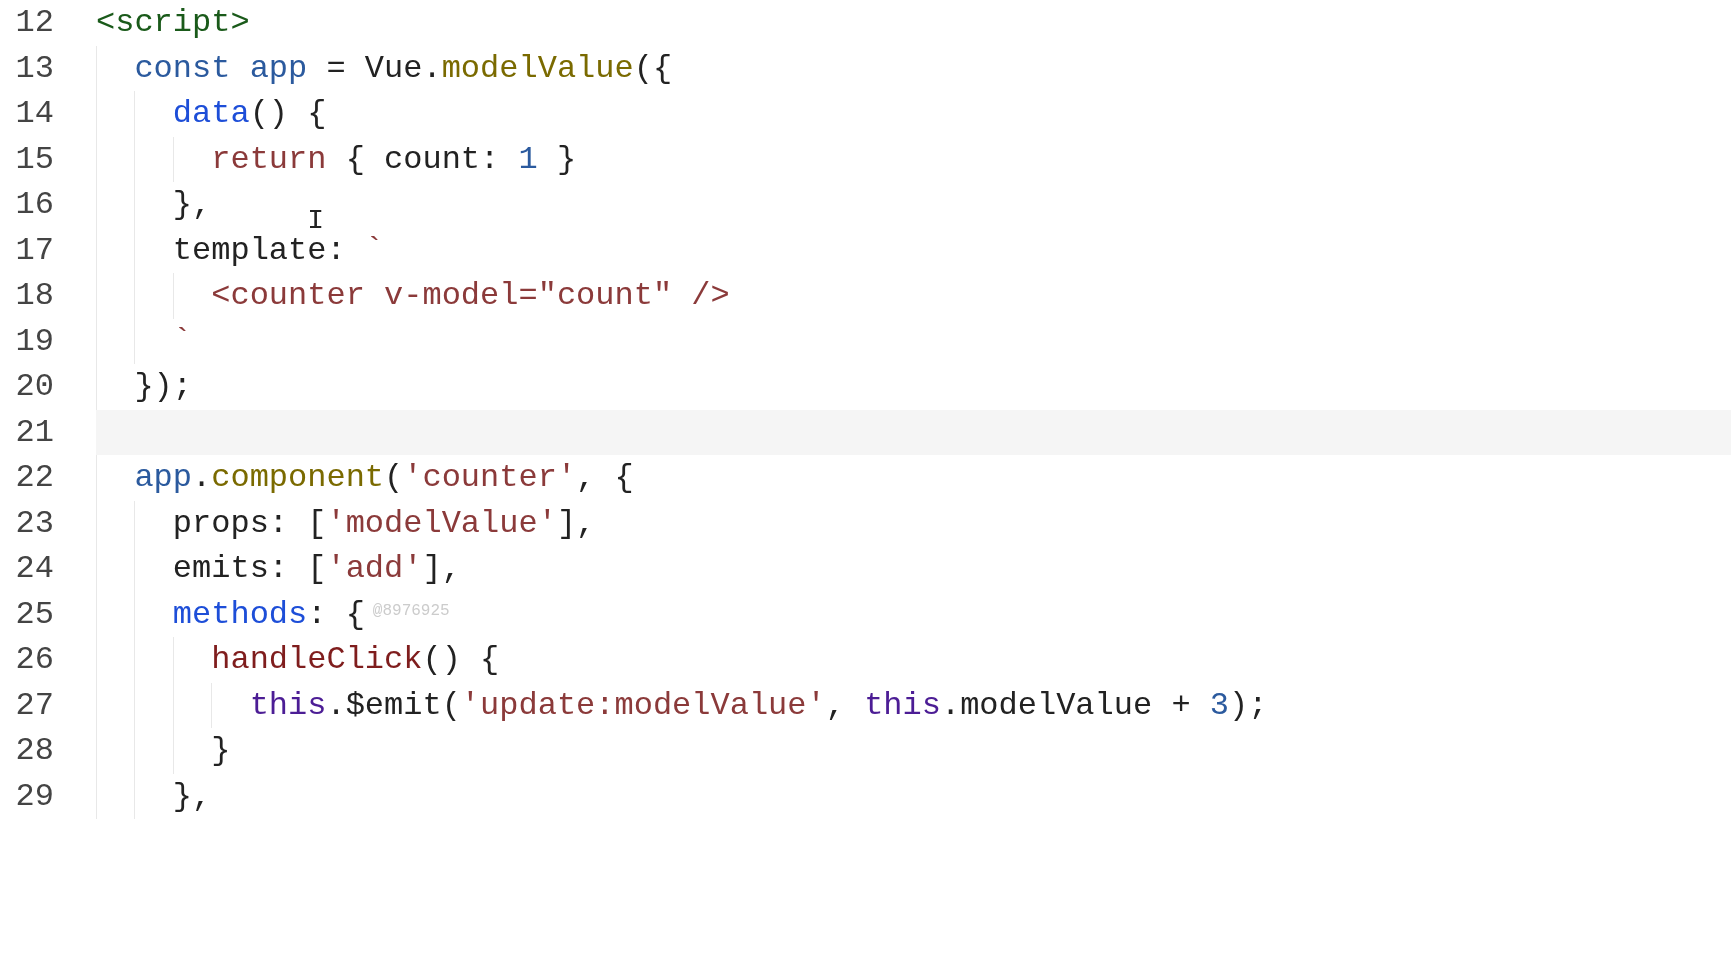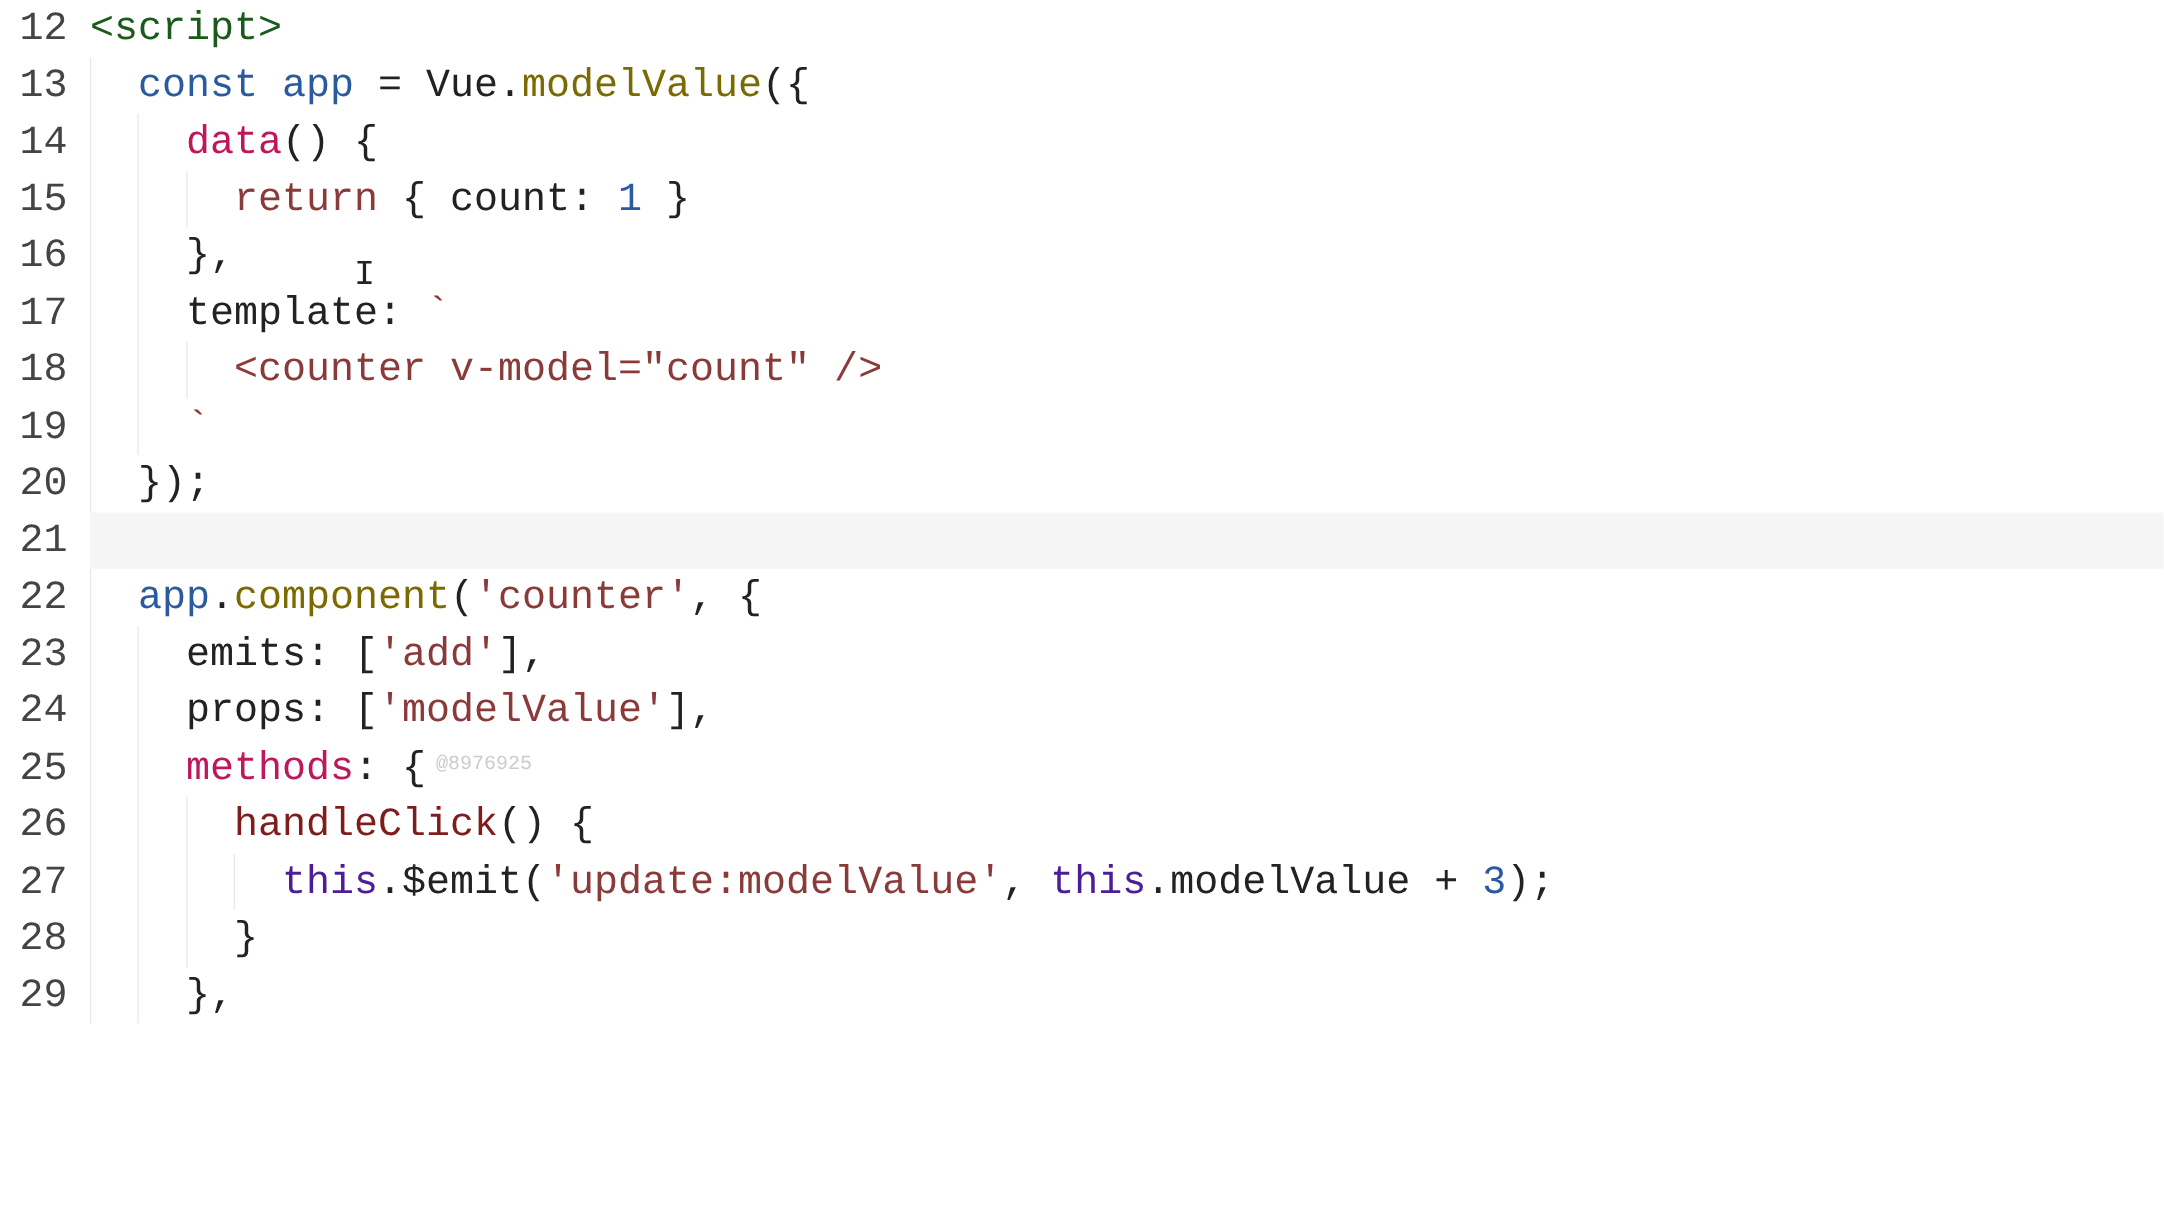--- a/index.html
+++ b/index.html
@@ -25,20 +25,21 @@
     .line-number {
       height: 45.5px;
       line-height: 45.5px;
       font-weight: 400;
       color: #444444;
     }
     .editor {
       flex: 1;
       background: #ffffff;
       position: relative;
+      margin-left: 24px;
     }
     .code-line {
       height: 45.5px;
       line-height: 45.5px;
       white-space: pre;
       position: relative;
     }
     .code-line.current {
       background: #f5f5f5;
     }
@@ -50,21 +51,21 @@
       top: 0;
     }
     .tok-tag { color: #1a5a1a; }
     .tok-kw { color: #2b5a9e; }
     .tok-decl { color: #2b5a9e; }
     .tok-func { color: #7a6a00; }
     .tok-return { color: #8b3a3a; }
     .tok-num { color: #2b5a9e; }
     .tok-plain { color: #222222; }
     .tok-str { color: #8b3a3a; }
-    .tok-prop { color: #be185d; }
+    .tok-prop { color: #1d4ed8; }
     .tok-method { color: #7f1d1d; }
     .tok-this { color: #4c1d95; }
     .watermark {
       color: #cccccc;
       font-size: 16px;
       position: absolute;
       right: -90px;
       top: 6px;
     }
     .cursor-mark {
@@ -102,20 +103,20 @@
     <div class="code-line"><span class="indent-guide" style="left: 0px;"></span><span>  <span class="tok-kw">const</span><span class="tok-plain"> </span><span class="tok-decl">app</span><span class="tok-plain"> = Vue.</span><span class="tok-func">modelValue</span><span class="tok-plain">({</span></span></div>
     <div class="code-line"><span class="indent-guide" style="left: 0px;"></span><span class="indent-guide" style="left: 38.4px;"></span><span>    <span class="tok-prop">data</span><span class="tok-plain">() {</span></span></div>
     <div class="code-line"><span class="indent-guide" style="left: 0px;"></span><span class="indent-guide" style="left: 38.4px;"></span><span class="indent-guide" style="left: 76.8px;"></span><span>      <span class="tok-return">return</span><span class="tok-plain"> { count: </span><span class="tok-num">1</span><span class="tok-plain"> }</span></span></div>
     <div class="code-line"><span class="indent-guide" style="left: 0px;"></span><span class="indent-guide" style="left: 38.4px;"></span><span>    <span class="tok-plain">},</span></span><span style="position: relative;">     <span class="cursor-mark" style="font-weight: 300;">I</span></span></div>
     <div class="code-line"><span class="indent-guide" style="left: 0px;"></span><span class="indent-guide" style="left: 38.4px;"></span><span>    <span class="tok-plain">template:</span><span class="tok-plain"> </span><span class="tok-str">`</span></span></div>
     <div class="code-line"><span class="indent-guide" style="left: 0px;"></span><span class="indent-guide" style="left: 38.4px;"></span><span class="indent-guide" style="left: 76.8px;"></span><span>      <span class="tok-str">&lt;counter v-model="count" /&gt;</span></span></div>
     <div class="code-line"><span class="indent-guide" style="left: 0px;"></span><span class="indent-guide" style="left: 38.4px;"></span><span>    <span class="tok-str">`</span></span></div>
     <div class="code-line"><span class="indent-guide" style="left: 0px;"></span><span>  <span class="tok-plain">});</span></span></div>
     <div class="code-line current"><span></span></div>
     <div class="code-line"><span class="indent-guide" style="left: 0px;"></span><span>  <span class="tok-decl">app</span><span class="tok-plain">.</span><span class="tok-func">component</span><span class="tok-plain">(</span><span class="tok-str">'counter'</span><span class="tok-plain">, {</span></span></div>
+    <div class="code-line"><span class="indent-guide" style="left: 0px;"></span><span class="indent-guide" style="left: 38.4px;"></span><span>    <span class="tok-plain">props: [</span><span class="tok-str">'modelValue'</span><span class="tok-plain">],</span></span></div>
     <div class="code-line"><span class="indent-guide" style="left: 0px;"></span><span class="indent-guide" style="left: 38.4px;"></span><span>    <span class="tok-plain">emits: [</span><span class="tok-str">'add'</span><span class="tok-plain">],</span></span></div>
-    <div class="code-line"><span class="indent-guide" style="left: 0px;"></span><span class="indent-guide" style="left: 38.4px;"></span><span>    <span class="tok-plain">props: [</span><span class="tok-str">'modelValue'</span><span class="tok-plain">],</span></span></div>
     <div class="code-line"><span class="indent-guide" style="left: 0px;"></span><span class="indent-guide" style="left: 38.4px;"></span><span>    <span class="tok-prop">methods</span><span class="tok-plain">: {</span><span class="watermark" style="position: relative; left: 8px; top: -8px;">@8976925</span></span></div>
     <div class="code-line"><span class="indent-guide" style="left: 0px;"></span><span class="indent-guide" style="left: 38.4px;"></span><span class="indent-guide" style="left: 76.8px;"></span><span>      <span class="tok-method">handleClick</span><span class="tok-plain">() {</span></span></div>
     <div class="code-line"><span class="indent-guide" style="left: 0px;"></span><span class="indent-guide" style="left: 38.4px;"></span><span class="indent-guide" style="left: 76.8px;"></span><span class="indent-guide" style="left: 115.2px;"></span><span>        <span class="tok-this">this</span><span class="tok-plain">.$emit(</span><span class="tok-str">'update:modelValue'</span><span class="tok-plain">, </span><span class="tok-this">this</span><span class="tok-plain">.modelValue + </span><span class="tok-num">3</span><span class="tok-plain">);</span></span></div>
     <div class="code-line"><span class="indent-guide" style="left: 0px;"></span><span class="indent-guide" style="left: 38.4px;"></span><span class="indent-guide" style="left: 76.8px;"></span><span>      <span class="tok-plain">}</span></span></div>
     <div class="code-line"><span class="indent-guide" style="left: 0px;"></span><span class="indent-guide" style="left: 38.4px;"></span><span>    <span class="tok-plain">},</span></span></div>
   </div>
 
 </body></html>

